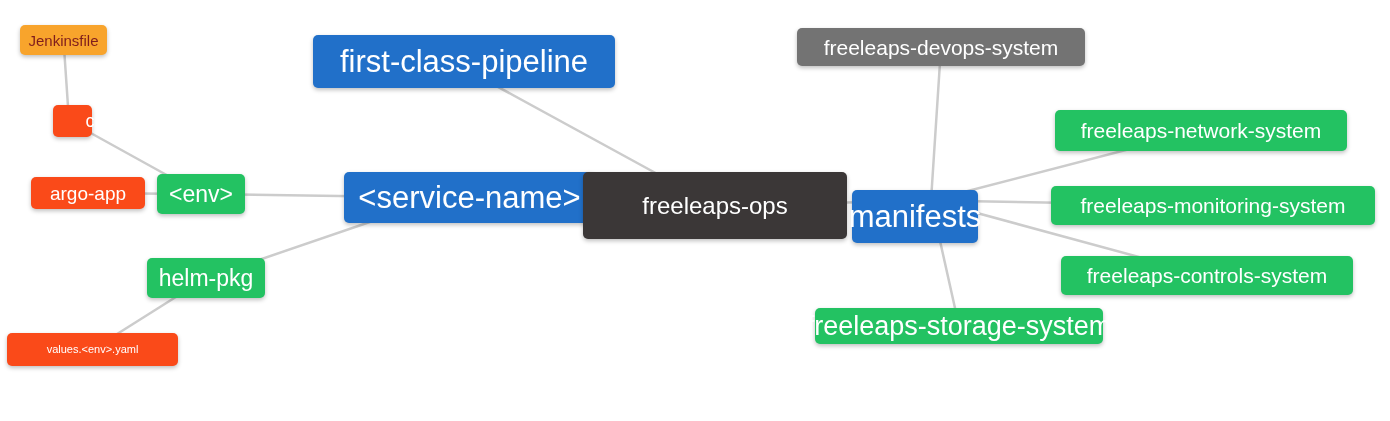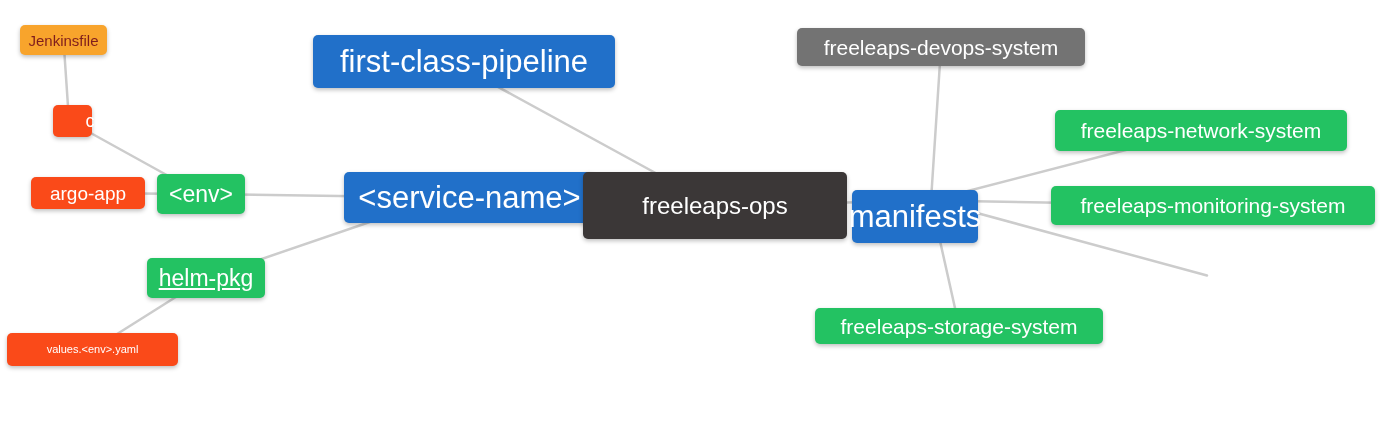--- a/index.html
+++ b/index.html
@@ -72,21 +72,21 @@
       </div>
       <div class="node" style="left: 53px; top: 105px; width: 32px; height: 32px; background: rgb(250, 74, 25); font-size: 18px; color: rgb(255, 255, 255); padding-left: 39px;">
         <span>ci</span>
       </div>
       <div class="node" style="left: 31px; top: 177px; width: 114px; height: 32px; background: rgb(250, 74, 25); font-size: 19px; color: rgb(255, 255, 255);">
         <span>argo-app</span>
       </div>
       <div class="node" style="left: 157px; top: 174px; width: 88px; height: 40px; background: rgb(35, 194, 98); font-size: 23px; color: rgb(255, 255, 255);">
         <span>&lt;env&gt;</span>
       </div>
-      <div class="node" style="left: 147px; top: 258px; width: 118px; height: 40px; background: rgb(35, 194, 98); font-size: 23px; color: rgb(255, 255, 255); text-decoration: underline;">
+      <div class="node" style="left: 147px; top: 258px; width: 118px; height: 40px; background: rgb(35, 194, 98); font-size: 23px; color: rgb(255, 255, 255);">
         <span>helm-pkg</span>
       </div>
       <div class="node" style="left: 7px; top: 333px; width: 171px; height: 33px; background: rgb(250, 74, 25); font-size: 11px; color: rgb(255, 255, 255);">
         <span>values.&lt;env&gt;.yaml</span>
       </div>
       <div class="node" style="left: 313px; top: 35px; width: 302px; height: 53px; background: rgb(33, 112, 201); font-size: 31px; color: rgb(255, 255, 255);">
         <span>first-class-pipeline</span>
       </div>
       <div class="node" style="left: 316px; top: 172px; width: 251px; height: 51px; background: rgb(33, 112, 201); font-size: 31px; color: rgb(255, 255, 255); margin-left: 28px;">
         <span>&lt;service-name&gt;</span>
@@ -99,17 +99,20 @@
       </div>
       <div class="node" style="left: 797px; top: 28px; width: 288px; height: 38px; background: #737373; font-size: 21px; color: rgb(255, 255, 255);">
         <span>freeleaps-devops-system</span>
       </div>
       <div class="node" style="left: 1055px; top: 110px; width: 292px; height: 41px; background: rgb(35, 194, 98); font-size: 21px; color: rgb(255, 255, 255);">
         <span>freeleaps-network-system</span>
       </div>
       <div class="node" style="left: 1051px; top: 186px; width: 324px; height: 39px; background: rgb(35, 194, 98); font-size: 21px; color: rgb(255, 255, 255);">
         <span>freeleaps-monitoring-system</span>
       </div>
-      <div class="node" style="left: 815px; top: 308px; width: 288px; height: 36px; background: rgb(35, 194, 98); font-size: 21px; color: rgb(255, 255, 255);">
+      <div class="node" style="left: 1061px; top: 256px; width: 292px; height: 39px; background: rgb(35, 194, 98); font-size: 21px; color: rgb(255, 255, 255);">
+        <span>freeleaps-controls-system</span>
+      </div>
+      <div class="node" style="left: 815px; top: 308px; width: 288px; height: 36px; background: rgb(35, 194, 98); font-size: 27px; color: rgb(255, 255, 255);">
         <span>freeleaps-storage-system</span>
       </div>
     </div>
 </div>
 
 </body></html>

